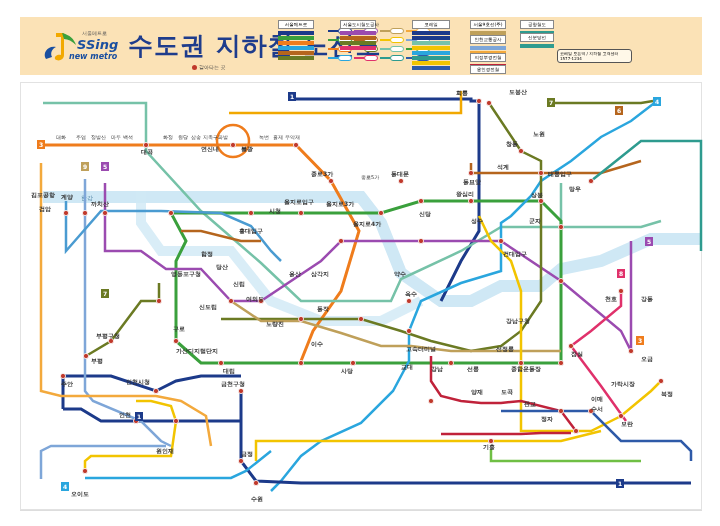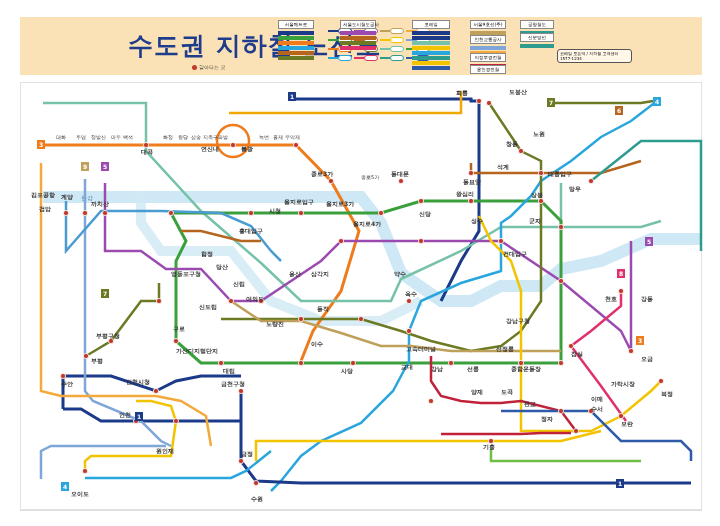--- a/index.html
+++ b/index.html
@@ -22,20 +22,30 @@
   .op .r{height:4px;margin:1px 0;}
   .notice{position:absolute;left:537px;top:32px;width:75px;height:14px;border:1px solid #555;border-radius:3px;font-size:4px;line-height:5px;padding:1px 2px;box-sizing:border-box;background:#fff8e8;}
   .map{position:absolute;left:20px;top:82px;width:682px;height:428px;background:#fff;border:1px solid #e2e2e2;box-sizing:border-box;}
   svg text{font-family:"DejaVu Sans",sans-serif;}
   .bottom-rule{position:absolute;left:20px;top:510px;width:682px;height:1px;background:#ddd;}
 </style>
 </head>
 <body>
 
 <div class="header">
+  <div class="logo">
+    <svg class="note" viewBox="0 0 40 36">
+      <path d="M4 30 C0 24 6 16 14 18 C10 20 8 24 10 28 Z" fill="#1a4fa0"></path>
+      <path d="M14 4 L22 4 L22 26 C22 31 16 33 13 30 C12 27 16 25 19 26 L19 8 L14 8 Z" fill="#f2a900"></path>
+      <path d="M20 4 C28 6 32 10 34 16 C30 12 26 10 22 10 Z" fill="#3aa03c"></path>
+    </svg>
+    <span class="small">서울메트로</span>
+    <span class="ssing">SSing</span>
+    <span class="newm">new metro</span>
+  </div>
   <div class="title">수도권 지하철 노선도</div>
 
   <div class="lines-legend">
     <div class="ll" style="left:0;top:0">
         <i style="background:#1c3a8a"></i>
         <b style="border-color:#1c3a8a"></b>
       </div>
     <div class="ll" style="left:0;top:9px">
         <i style="background:#3aa03c"></i>
         <b style="border-color:#3aa03c"></b>

